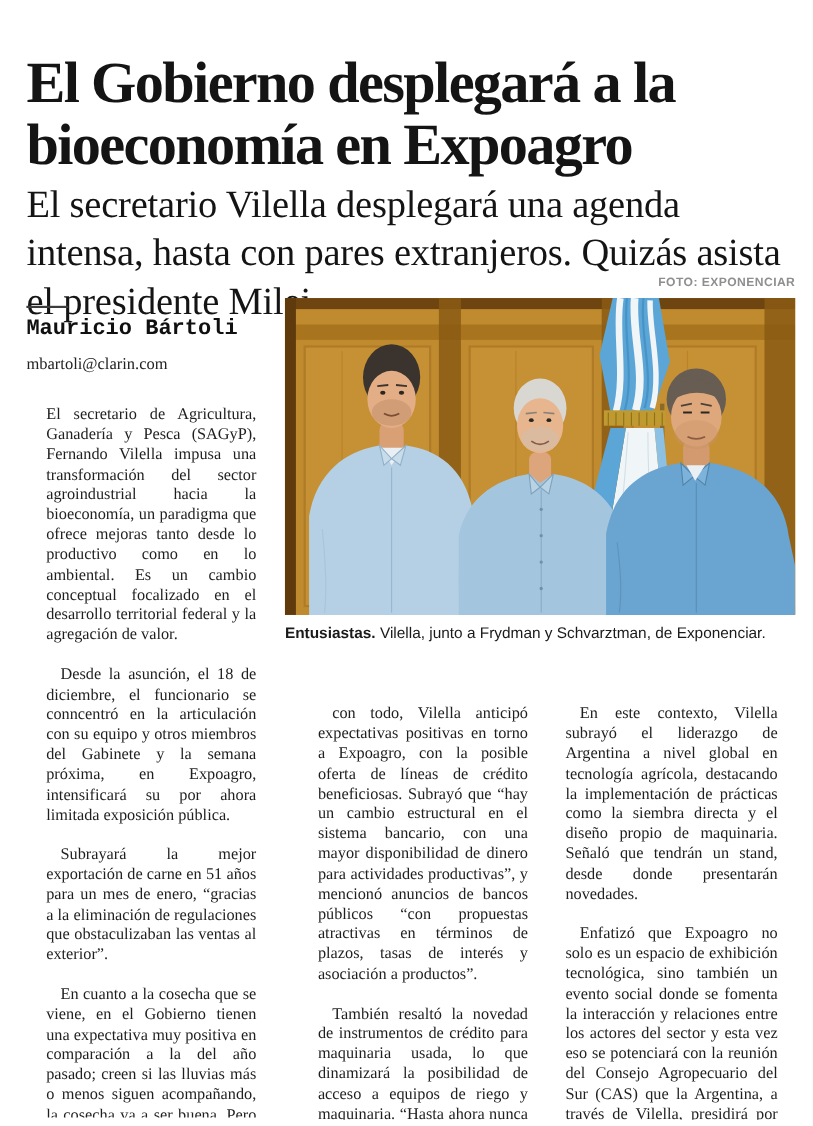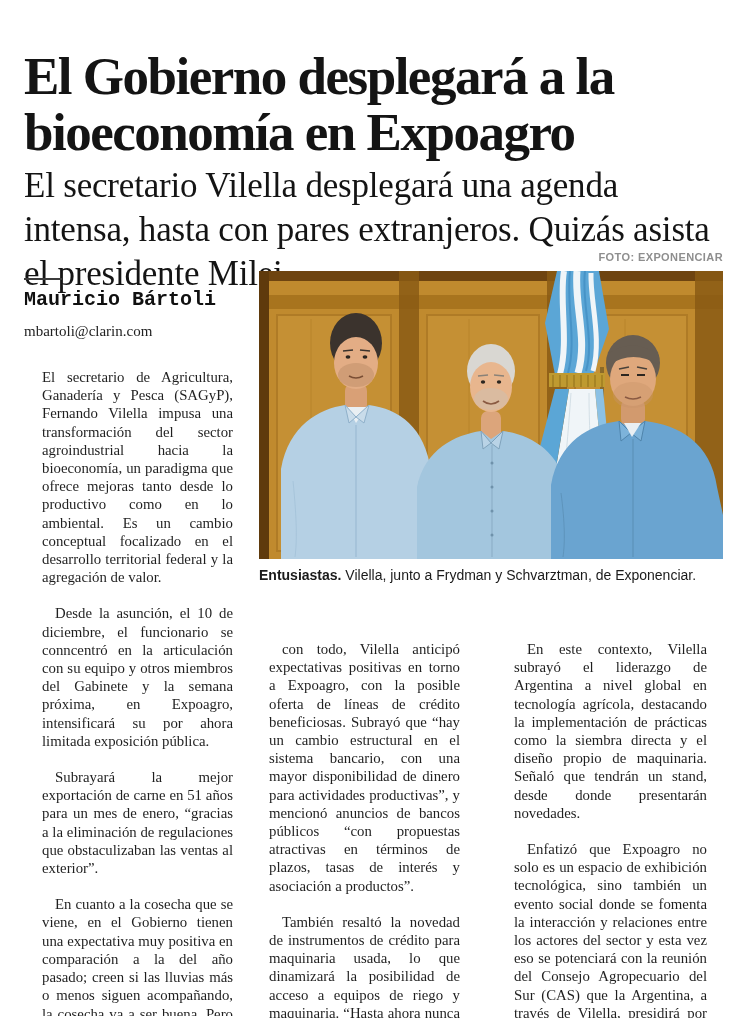--- a/index.html
+++ b/index.html
@@ -50,21 +50,21 @@
   .byline-rule{width:38px;border-top:2px solid var(--rule-dark,#3c3c3c);margin-bottom:10px;}
   .author-name{
     font-family:Liberation Mono, monospace;
     font-weight:700;font-size:20px;line-height:20px;color:#101010;
   }
   .author-email{font-size:15px;line-height:19px;color:#222;margin-top:12px;}
   .col{position:absolute;font-size:14.8px;line-height:18.2px;text-align:justify;}
   .col p{margin:18px;}
   .col p.ind{text-indent:13px;}
   .col-1{left:24px;top:350px;width:227px;height:666px;overflow:hidden;}
-  .col-2{left:251px;top:622px;width:227px;height:396px;overflow:hidden;}
+  .col-2{left:271px;top:622px;width:227px;height:396px;overflow:hidden;}
   .col-3{left:496px;top:622px;width:229px;height:396px;overflow:hidden;}
   
   .fw  {fill:var(--wood,#c08a2e);}
   .fwd {fill:var(--wood-dark,#8a5a14);}
   .fwl {fill:var(--wood-light,#d39f44);}
   .ffb {fill:var(--flag-blue,#5ba6d6);}
   .ffw {fill:var(--flag-white,#f0f5f8);}
   .ffg {fill:var(--fringe-gold,#bf9a30);}
   .fsg {fill:var(--sun-gold,#d2a238);}
   .fpl {fill:var(--pole,#8a6a2a);}
@@ -215,21 +215,21 @@
   </div>
 
   <div class="byline">
     <div class="byline-rule"></div>
     <div class="author-name">Mauricio Bártoli</div>
     <div class="author-email">mbartoli@clarin.com</div>
   </div>
 
   <div class="col col-1">
     <p>El secretario de Agricultura, Ganadería y Pesca (SAGyP), Fernando Vilella impusa una transformación del sector agroindustrial hacia la bioeconomía, un paradigma que ofrece mejoras tanto desde lo productivo como en lo ambiental. Es un cambio conceptual focalizado en el desarrollo territorial federal y la agregación de valor.</p>
-    <p class="ind">Desde la asunción, el 10 de diciembre, el funcionario se conncentró en la articulación con su equipo y otros miembros del Gabinete y la semana próxima, en Expoagro, intensificará su por ahora limitada exposición pública.</p>
+    <p class="ind">Desde la asunción, el 18 de diciembre, el funcionario se conncentró en la articulación con su equipo y otros miembros del Gabinete y la semana próxima, en Expoagro, intensificará su por ahora limitada exposición pública.</p>
     <p class="ind">Subrayará la mejor exportación de carne en 51 años para un mes de enero, “gracias a la eliminación de regulaciones que obstaculizaban las ventas al exterior”.</p>
     <p class="ind">En cuanto a la cosecha que se viene, en el Gobierno tienen una expectativa muy positiva en comparación a la del año pasado; creen si las lluvias más o menos siguen acompañando, la cosecha va a ser buena. Pero los precios internacionales de los granos bajaron significativamente en los últimos meses y generan inquietud. “Hoy los precios de los granos están un 20% debajo del que había en noviembre y 30% debajo del enero pasado”, reflejó.</p>
   </div>
 
   <div class="col col-2">
     <p class="ind">con todo, Vilella anticipó expectativas positivas en torno a Expoagro, con la posible oferta de líneas de crédito beneficiosas. Subrayó que “hay un cambio estructural en el sistema bancario, con una mayor disponibilidad de dinero para actividades productivas”, y mencionó anuncios de bancos públicos “con propuestas atractivas en términos de plazos, tasas de interés y asociación a productos”.</p>
     <p class="ind">También resaltó la novedad de instrumentos de crédito para maquinaria usada, lo que dinamizará la posibilidad de acceso a equipos de riego y maquinaria. “Hasta ahora nunca había instrumentos de crédito para maquinaria usada y por primera vez va a haber; eso va a dinamizar mucho la posibilidad de</p>
   </div>
 
   <div class="col col-3">

